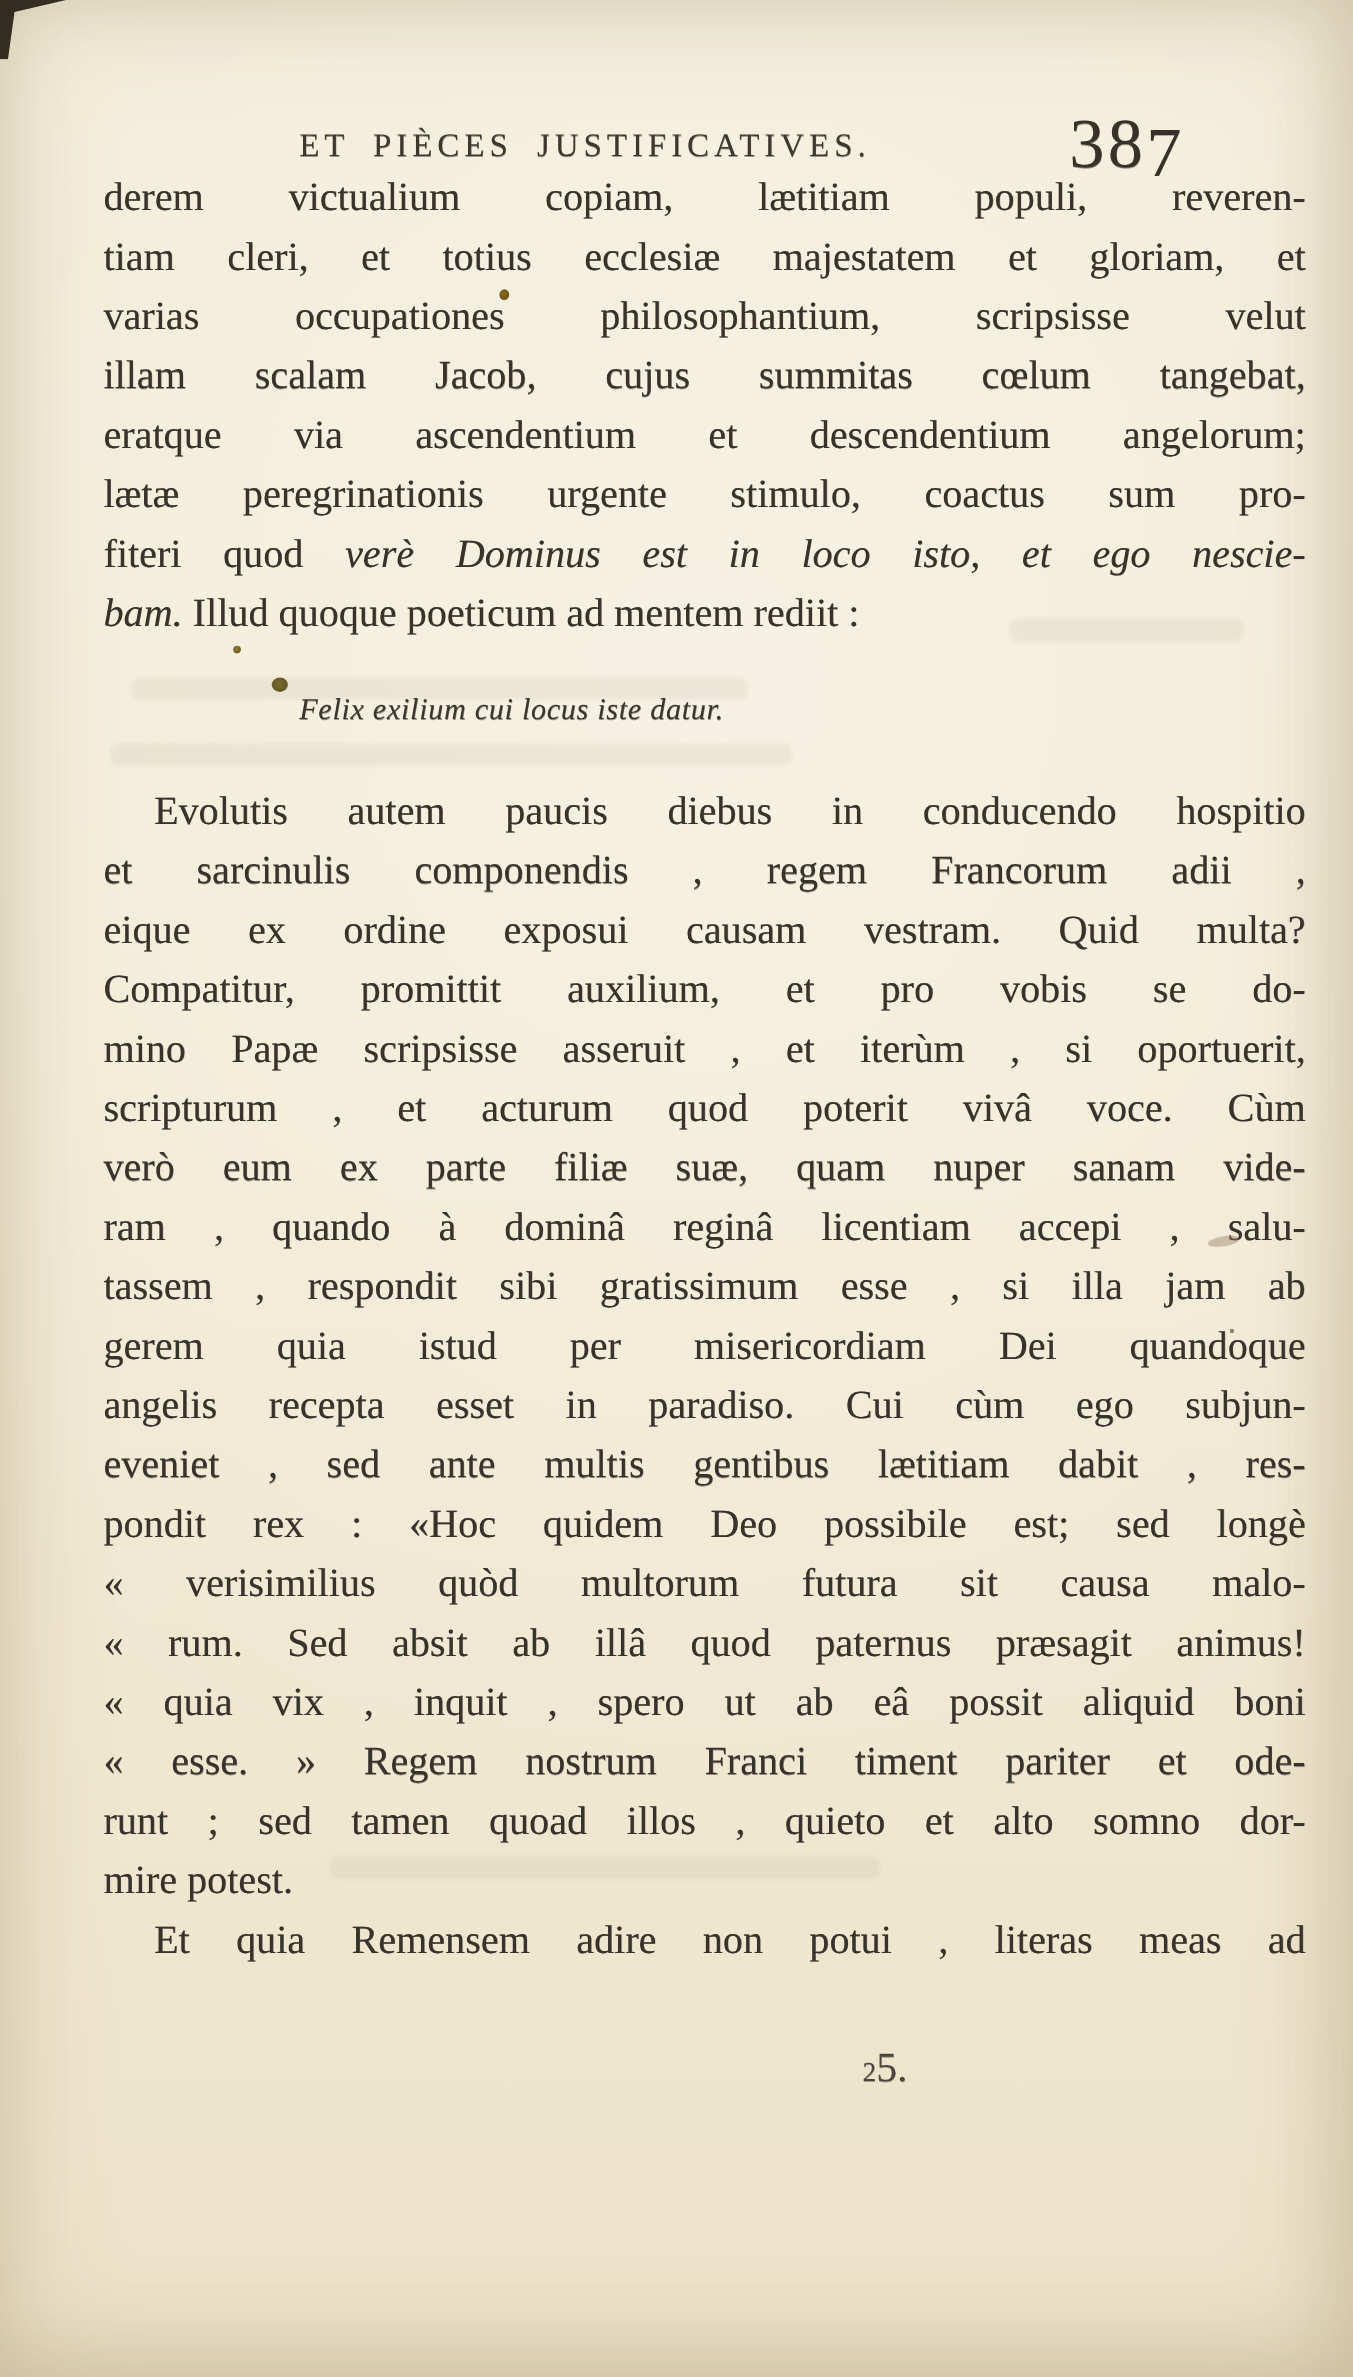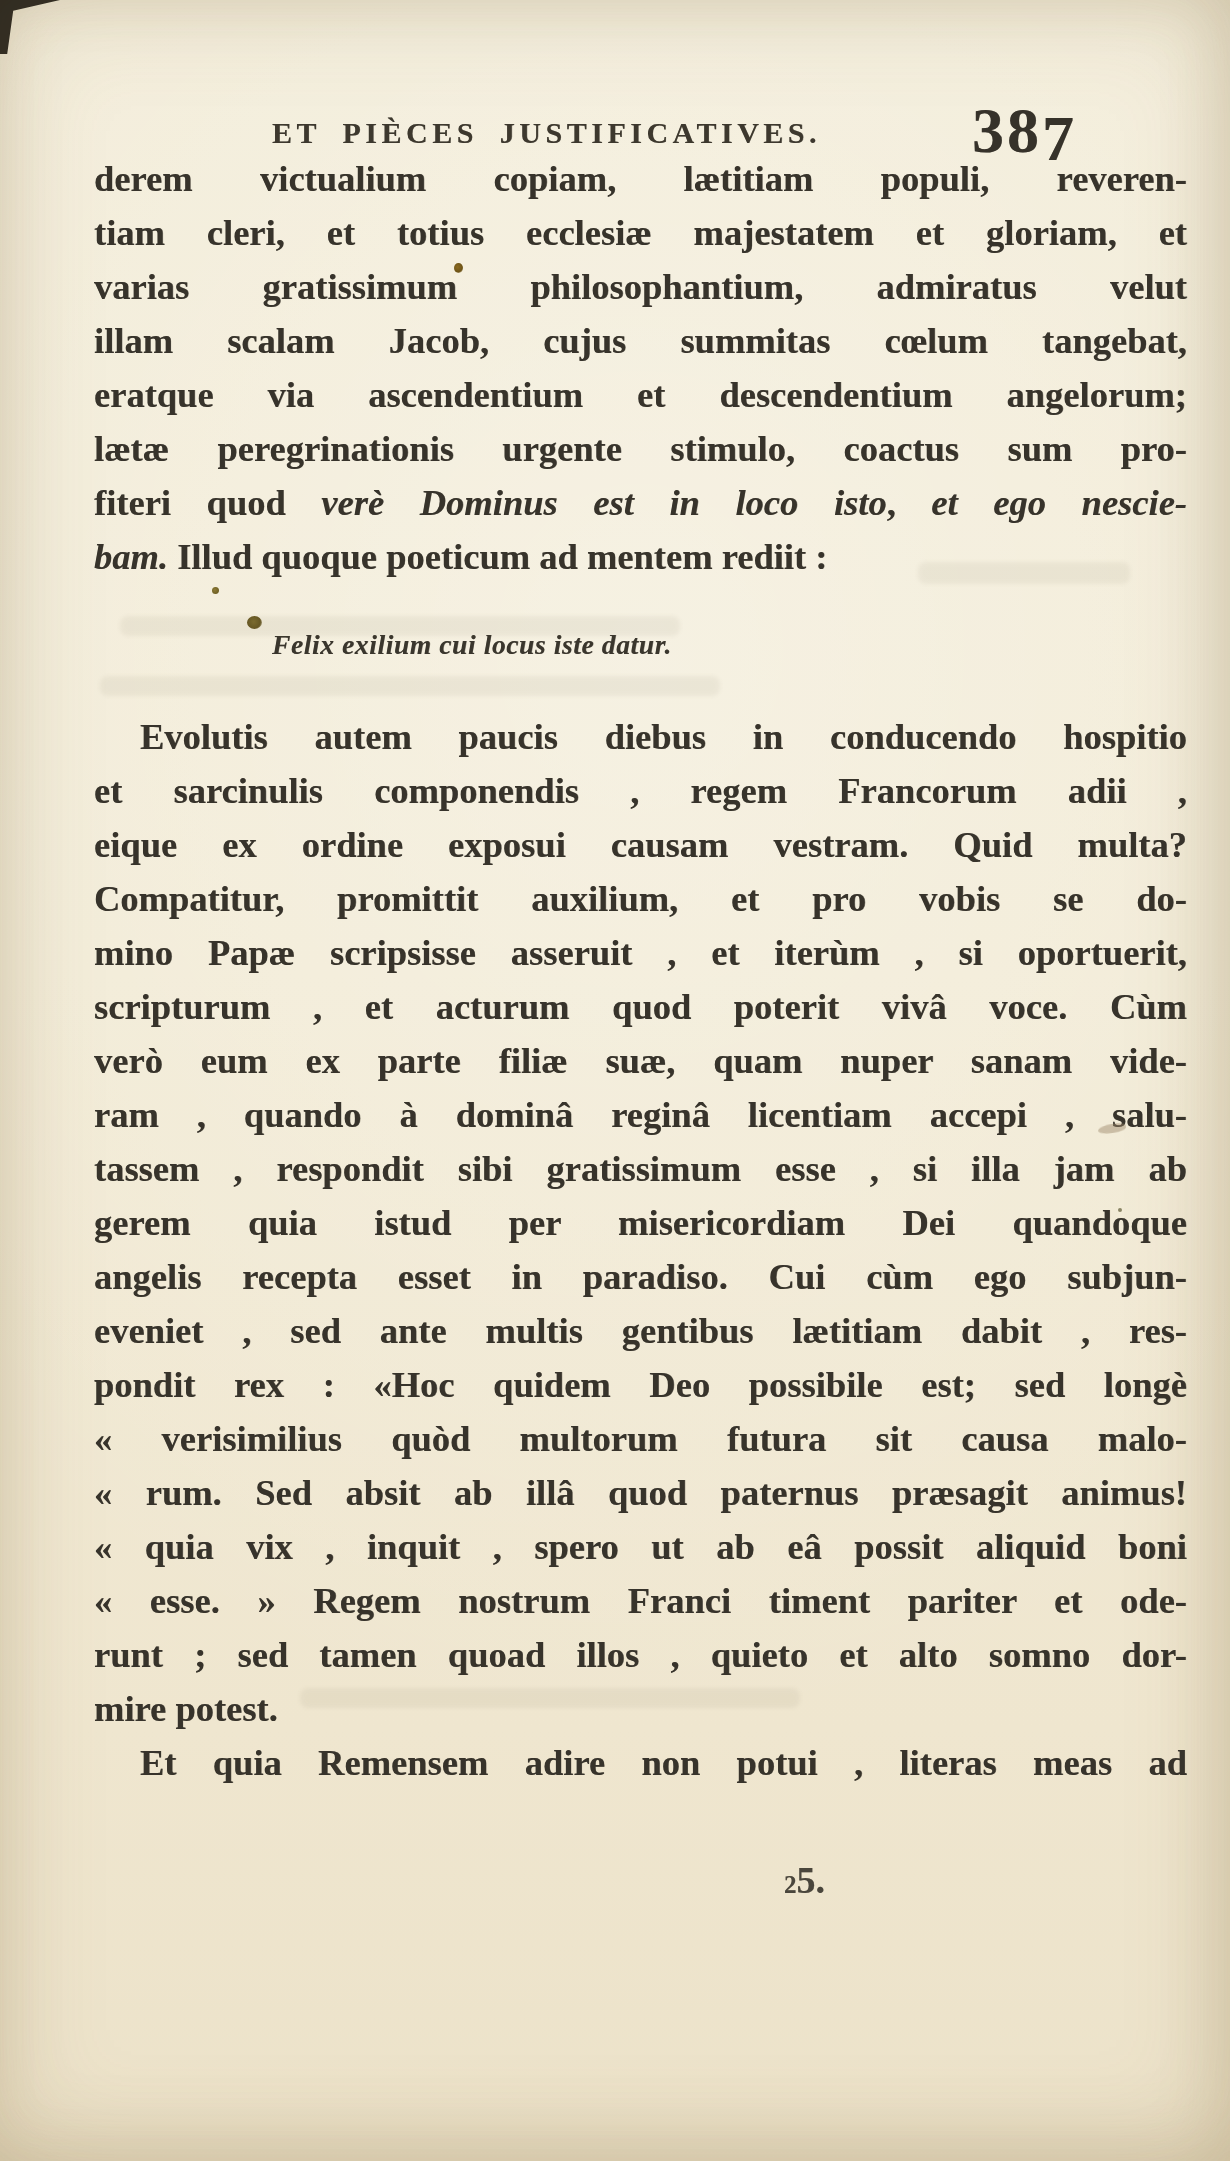--- a/index.html
+++ b/index.html
@@ -13,21 +13,20 @@
     overflow: hidden;
     font-family: "Liberation Serif", "DejaVu Serif", serif;
     color: #37332b;
     background:
       radial-gradient(130% 85% at 52% 30%, rgba(255,255,255,0.28) 0%, rgba(255,255,255,0) 60%),
       linear-gradient(180deg, #f3edda 0%, #f2ebd6 45%, #efe6cf 80%, #ece2c9 100%);
     box-shadow:
       inset 0 0 110px rgba(140,115,70,0.20),
       inset -18px 0 60px rgba(140,115,70,0.10),
       inset 0 -24px 70px rgba(150,120,80,0.12);
-    font-weight: bold;
   }
 
   
   .corner-wedge {
     position: absolute; left: 0; top: 0;
     width: 60px; height: 54px;
     background: #241f15;
     clip-path: polygon(0 0, 100% 0, 22% 20%, 12% 100%, 0 100%);
     opacity: 0.92;
     filter: blur(0.6px);
@@ -131,21 +130,21 @@
 
   <div class="running-header">
     <span class="header-title">ET PIÈCES JUSTIFICATIVES.</span>
     <span class="page-number"><span>38</span><span class="drop-digit">7</span></span>
   </div>
 
   <div class="body-text">
       <div class="paragraph">
         <div class="text-line"><span class="seg">derem victualium copiam, lætitiam populi, reveren-</span></div>
         <div class="text-line"><span class="seg">tiam cleri, et totius ecclesiæ majestatem et gloriam, et</span></div>
-        <div class="text-line"><span class="seg">varias gratissimum philosophantium, admiratus velut</span></div>
+        <div class="text-line"><span class="seg">varias occupationes philosophantium, scripsisse velut</span></div>
         <div class="text-line"><span class="seg">illam scalam Jacob, cujus summitas cœlum tangebat,</span></div>
         <div class="text-line"><span class="seg">eratque via ascendentium et descendentium angelorum;</span></div>
         <div class="text-line"><span class="seg">lætæ peregrinationis urgente stimulo, coactus sum pro-</span></div>
         <div class="text-line"><span class="seg">fiteri quod </span><span class="seg it">verè Dominus est in loco isto</span><span class="seg">, </span><span class="seg it">et ego nescie-</span></div>
         <div class="text-line line-last"><span class="seg it">bam.</span><span class="seg"> Illud quoque poeticum ad mentem rediit :</span></div>
       </div>
       <div class="verse-quote">Felix exilium cui locus iste datur.</div>
       <div class="paragraph indent">
         <div class="text-line"><span class="seg">Evolutis autem paucis diebus in conducendo hospitio</span></div>
         <div class="text-line"><span class="seg">et sarcinulis componendis , regem Francorum adii ,</span></div>

